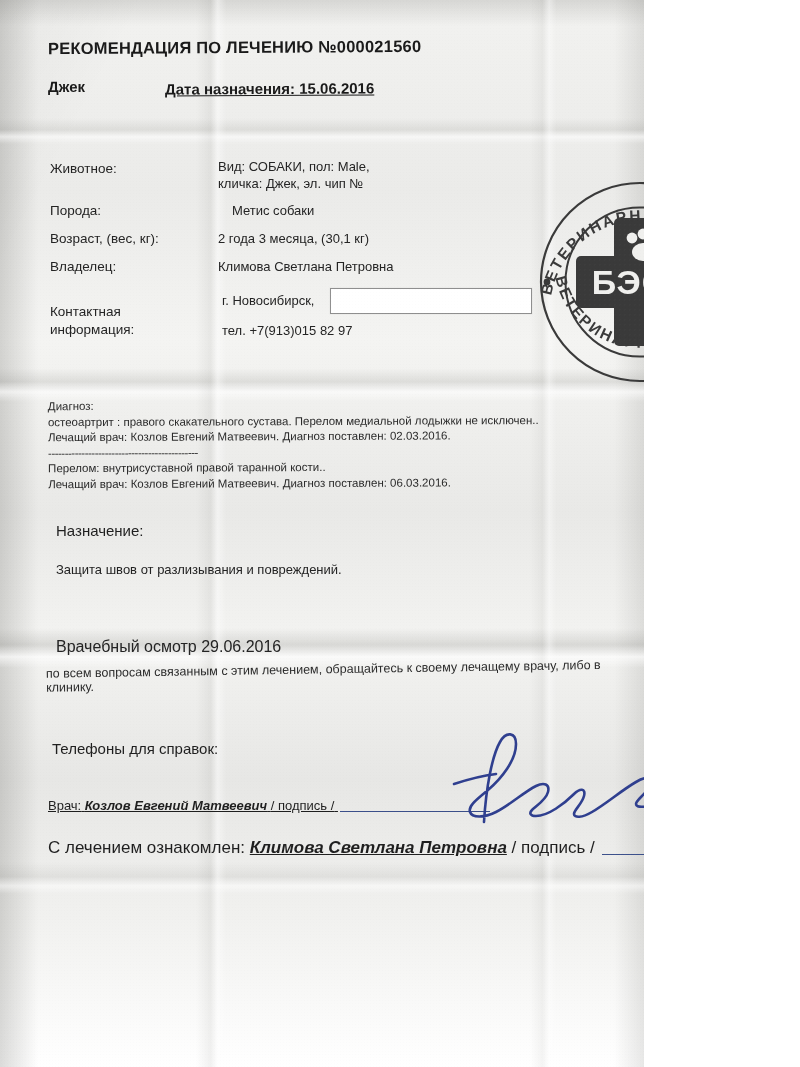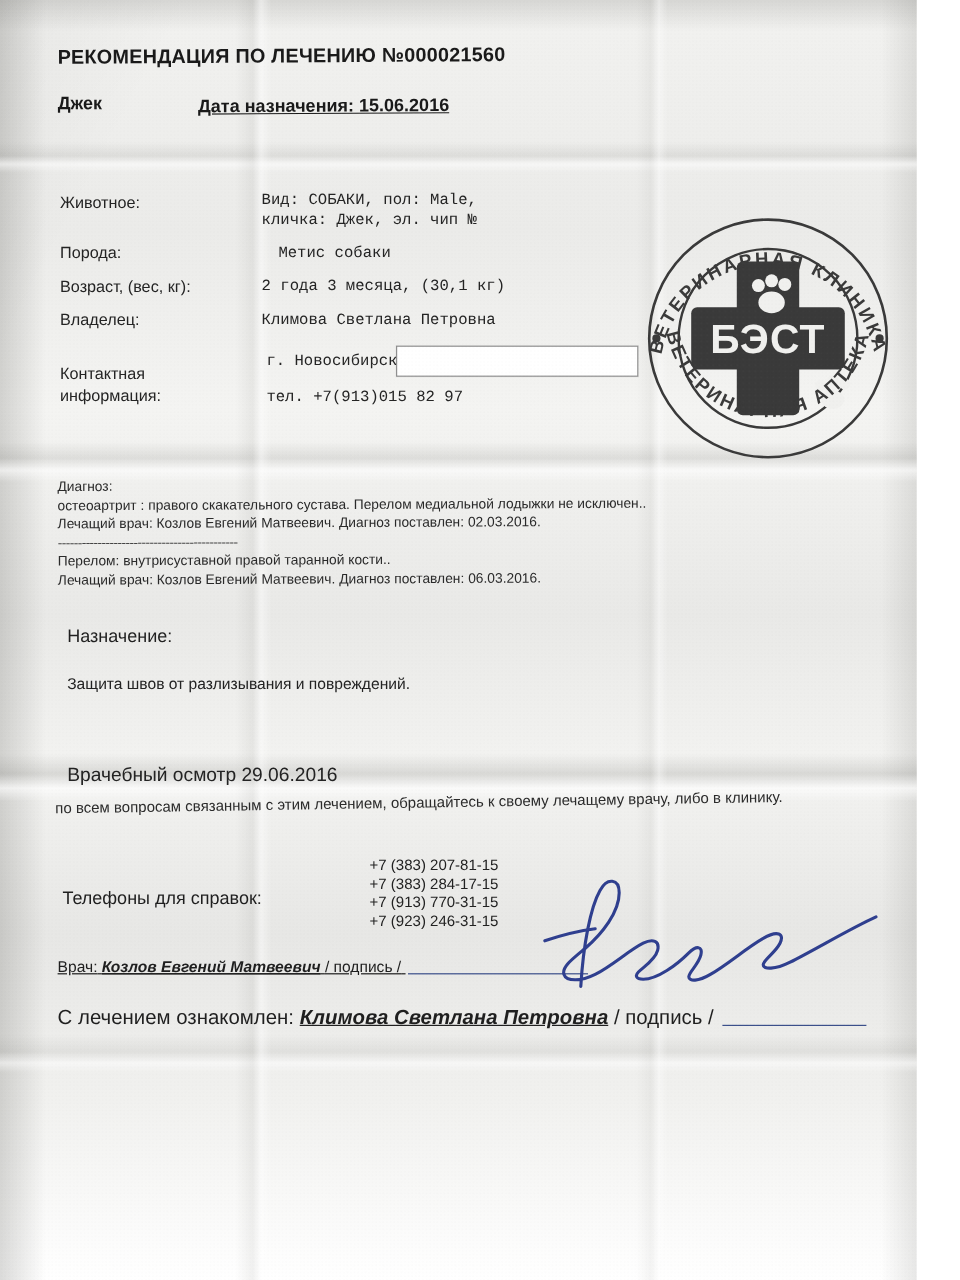--- a/index.html
+++ b/index.html
@@ -11,21 +11,21 @@
     width: 800px;
     height: 1067px;
     font-family: "Liberation Sans", sans-serif;
     color: #1a1a1a;
     overflow: hidden;
   }
 
   
   #paper {
     position: relative;
-    width: 764px;
+    width: 644px;
     height: 1067px;
     background:
       linear-gradient(118deg, rgba(0,0,0,0.045) 0%, rgba(0,0,0,0) 12%),
       linear-gradient(180deg, #f2f2f0 0%, #ebebe9 18%, #f4f4f2 32%, #e9e9e7 48%,
                               #f3f3f1 60%, #e7e7e5 73%, #f1f1ef 86%, #ffffff 100%);
     overflow: hidden;
   }
   
   .crease {
     position: absolute;
@@ -93,21 +93,20 @@
   }
 
   
   .info-label {
     font-size: 13.5px;
     color: #242424;
   }
   .info-value {
     font-size: 13px;
     color: #242424;
-    font-family: Liberation Mono, monospace;
   }
   #lbl-animal   { left: 50px; top: 161px; }
   #val-animal   { left: 218px; top: 158px; line-height: 17px; }
   #lbl-breed    { left: 50px; top: 203px; }
   #val-breed    { left: 232px; top: 203px; }
   #lbl-age      { left: 50px; top: 231px; }
   #val-age      { left: 218px; top: 231px; }
   #lbl-owner    { left: 50px; top: 259px; }
   #val-owner    { left: 218px; top: 259px; }
   #lbl-contact  { left: 50px; top: 303px; line-height: 18px; }
@@ -318,26 +317,20 @@
     <div>Лечащий врач: Козлов Евгений Матвеевич. Диагноз поставлен: 06.03.2016.</div>
   </div>
 
   <div class="abs" id="prescription-title">Назначение:</div>
   <div class="abs" id="prescription-text">Защита швов от разлизывания и повреждений.</div>
   <div class="abs" id="checkup-text">Врачебный осмотр 29.06.2016</div>
 
   <div class="abs" id="notice-text">по всем вопросам связанным с этим лечением, обращайтесь к своему лечащему врачу, либо в клинику.</div>
 
   <div class="abs" id="phones-label">Телефоны для справок:</div>
-  <div class="abs" id="phones-list">
-    <div>+7 (383) 207-81-15</div>
-    <div>+7 (383) 284-17-15</div>
-    <div>+7 (913) 770-31-15</div>
-    <div>+7 (923) 246-31-15</div>
-  </div>
 
   <div class="abs" id="doctor-line">
     <span>Врач:</span>
     <span class="name-strong">Козлов Евгений Матвеевич</span>
     <span>/ подпись /</span>
     <span class="sig-blank"></span>
   </div>
 
   <div class="abs" id="client-line">
     <span>С лечением ознакомлен:</span>

